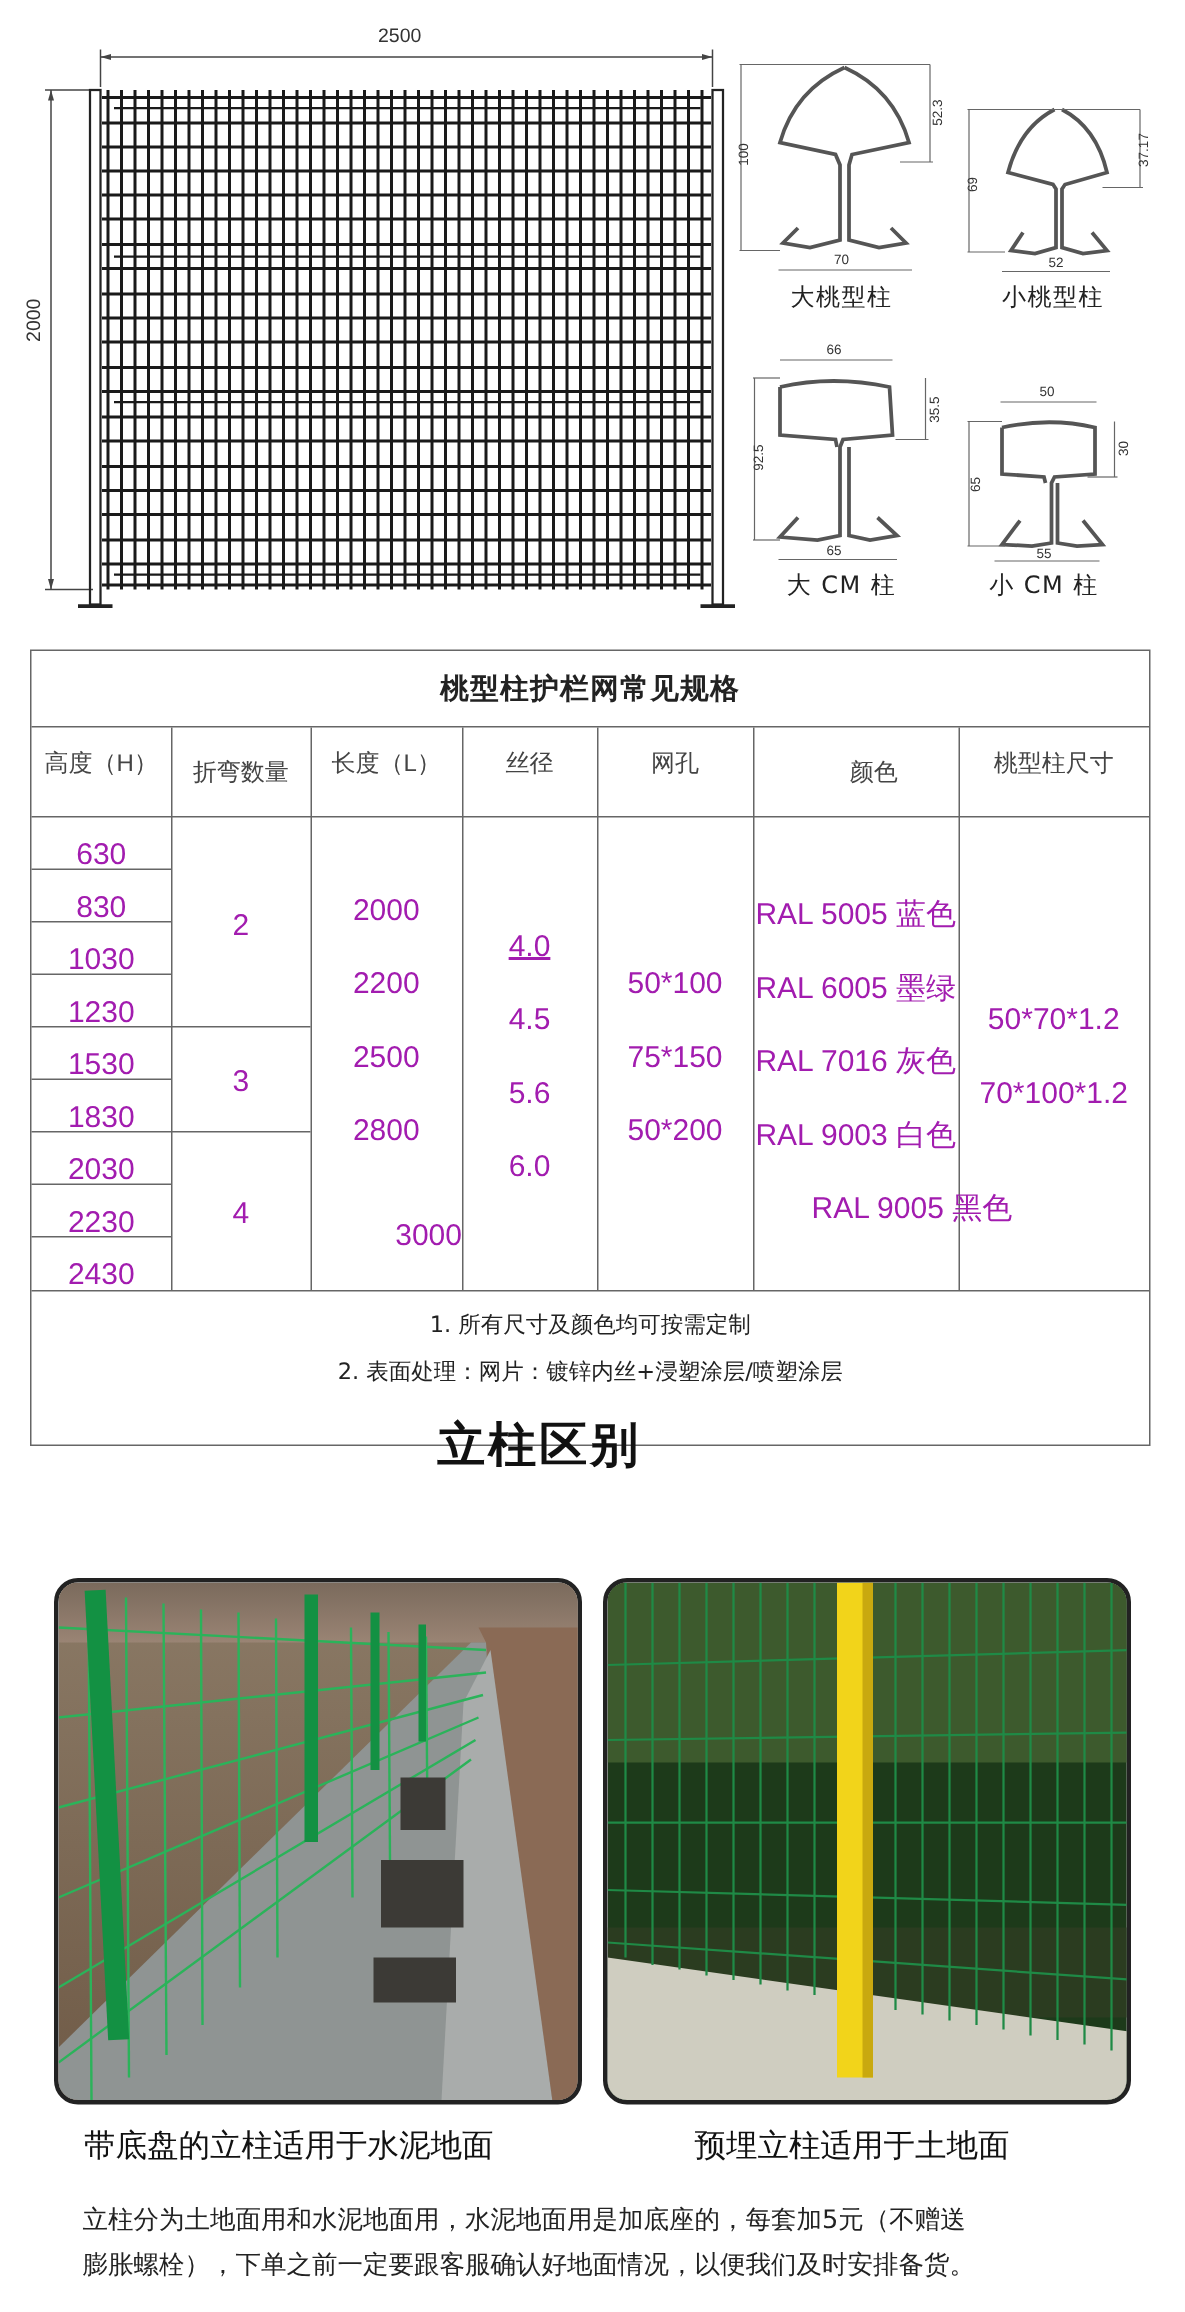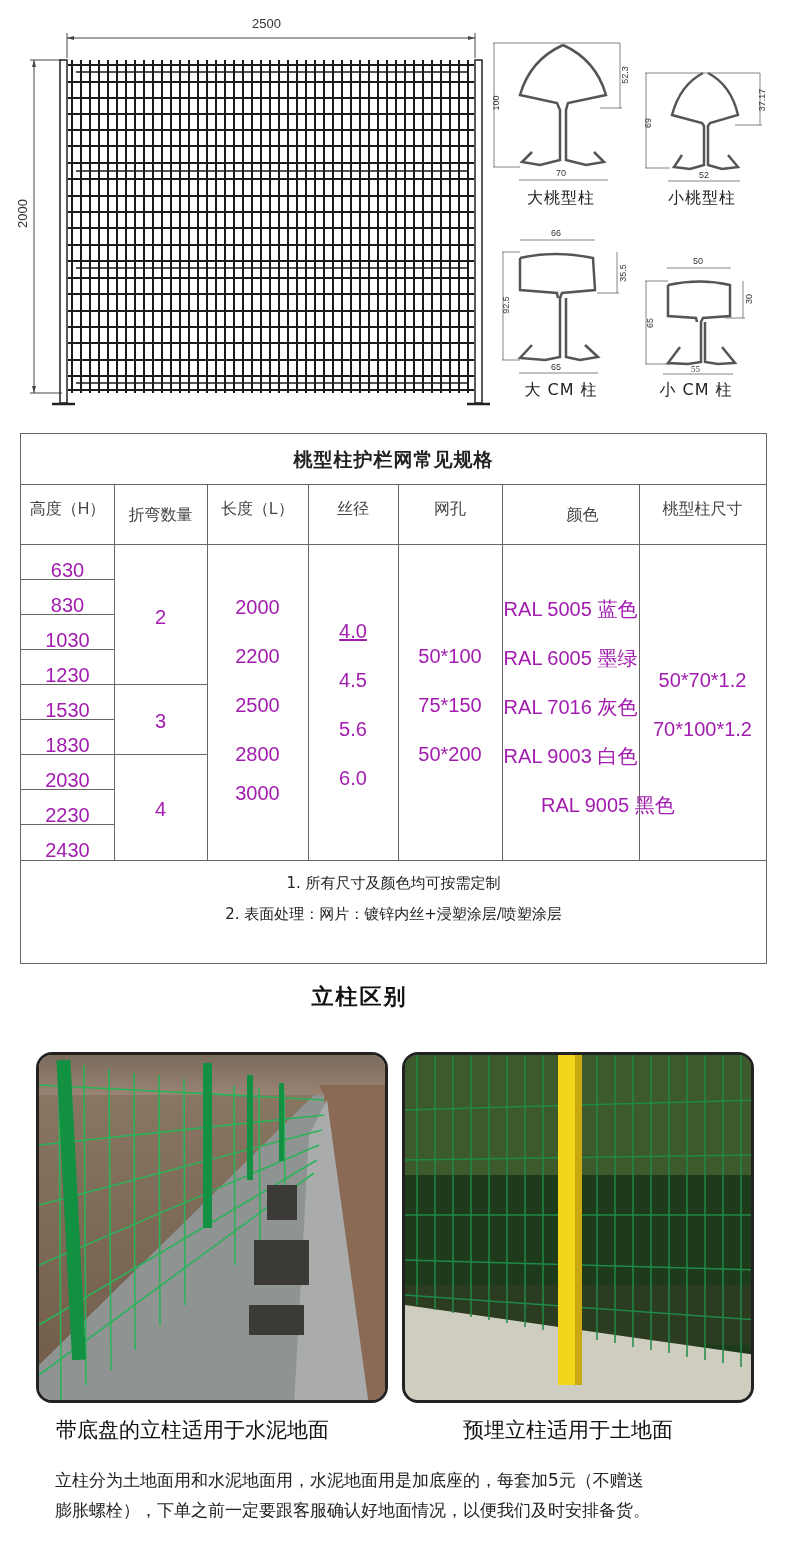--- a/index.html
+++ b/index.html
@@ -27,21 +27,21 @@
     font-size: 19px; font-weight: bold; color: #222; text-align: center; line-height: 51px;
     border-bottom: 1px solid #666; letter-spacing: 1px;
   }
   .vline { position: absolute; width: 1px; background: #666; }
   .hline { position: absolute; height: 1px; background: #666; }
   .cell-text { position: absolute; font-size: 20px; color: #a21caf; text-align: center; white-space: nowrap; font-family: "Liberation Sans", "DejaVu Sans", sans-serif; }
   .hdr-text { font-size: 16px; color: #444; }
   .notes { position: absolute; left: 0; width: 745px; text-align: center; font-size: 15px; color: #222; }
 
   
-  #section-title { left: 0; top: 982px; width: 719px; text-align: center; font-size: 22px; font-weight: bold; color: #111; letter-spacing: 2px; }
+  #section-title { left: 0; top: 942px; width: 719px; text-align: center; font-size: 32px; font-weight: bold; color: #111; letter-spacing: 2px; }
   .photo-frame {
     position: absolute; border: 3px solid #222; border-radius: 16px; overflow: hidden;
   }
   .caption { position: absolute; font-family: "DejaVu Serif", "Liberation Serif", serif; font-size: 21px; color: #111; white-space: nowrap; }
   .para { position: absolute; left: 55px; width: 720px; font-size: 17px; line-height: 30px; color: #222; }
 </style>
 </head>
 <body>
 
 <div id="drawing" class="abs">
@@ -215,21 +215,21 @@
 
   <span class="small-dim" style="left:551px;top:228px;">66</span>
   <span class="small-dim vtext" style="left:497px;top:300px;">92.5</span>
   <span class="small-dim vtext" style="left:614px;top:268px;">35.5</span>
   <span class="small-dim" style="left:551px;top:362px;">65</span>
   <div class="post-label" style="left:501px;top:380px;">大 CM 柱</div>
 
   <span class="small-dim" style="left:693px;top:256px;">50</span>
   <span class="small-dim vtext" style="left:645px;top:318px;">65</span>
   <span class="small-dim vtext" style="left:744px;top:294px;">30</span>
-  <span class="small-dim" style="left:691px;top:364px;font-family:Liberation Serif, serif;">55</span>
+  <span class="small-dim" style="left:691px;top:364px;">55</span>
   <div class="post-label" style="left:636px;top:380px;">小 CM 柱</div>
 </div>
 
 <div id="spec-table" class="abs">
   <div class="tbl-title">桃型柱护栏网常见规格</div>
 
   <div class="vline" style="left:93px;top:51px;height:375px;"></div>
   <div class="vline" style="left:186px;top:51px;height:375px;"></div>
   <div class="vline" style="left:287px;top:51px;height:375px;"></div>
   <div class="vline" style="left:377px;top:51px;height:375px;"></div>
@@ -268,21 +268,21 @@
   <span class="cell-text" style="left:0;width:93px;top:405px;">2430</span>
 
   <span class="cell-text" style="left:93px;width:93px;top:172px;">2</span>
   <span class="cell-text" style="left:93px;width:93px;top:276px;">3</span>
   <span class="cell-text" style="left:93px;width:93px;top:364px;">4</span>
 
   <span class="cell-text" style="left:186px;width:101px;top:162px;">2000</span>
   <span class="cell-text" style="left:186px;width:101px;top:211px;">2200</span>
   <span class="cell-text" style="left:186px;width:101px;top:260px;">2500</span>
   <span class="cell-text" style="left:186px;width:101px;top:309px;">2800</span>
-  <span class="cell-text" style="left:186px;width:101px;top:348px;">3000</span>
+  <span class="cell-text" style="left:186px;width:101px;top:379px;text-align:right;">3000</span>
 
   <span class="cell-text" style="left:287px;width:90px;top:186px;text-decoration:underline;">4.0</span>
   <span class="cell-text" style="left:287px;width:90px;top:235px;">4.5</span>
   <span class="cell-text" style="left:287px;width:90px;top:284px;">5.6</span>
   <span class="cell-text" style="left:287px;width:90px;top:333px;">6.0</span>
 
   <span class="cell-text" style="left:377px;width:104px;top:211px;">50*100</span>
   <span class="cell-text" style="left:377px;width:104px;top:260px;">75*150</span>
   <span class="cell-text" style="left:377px;width:104px;top:309px;">50*200</span>
 

